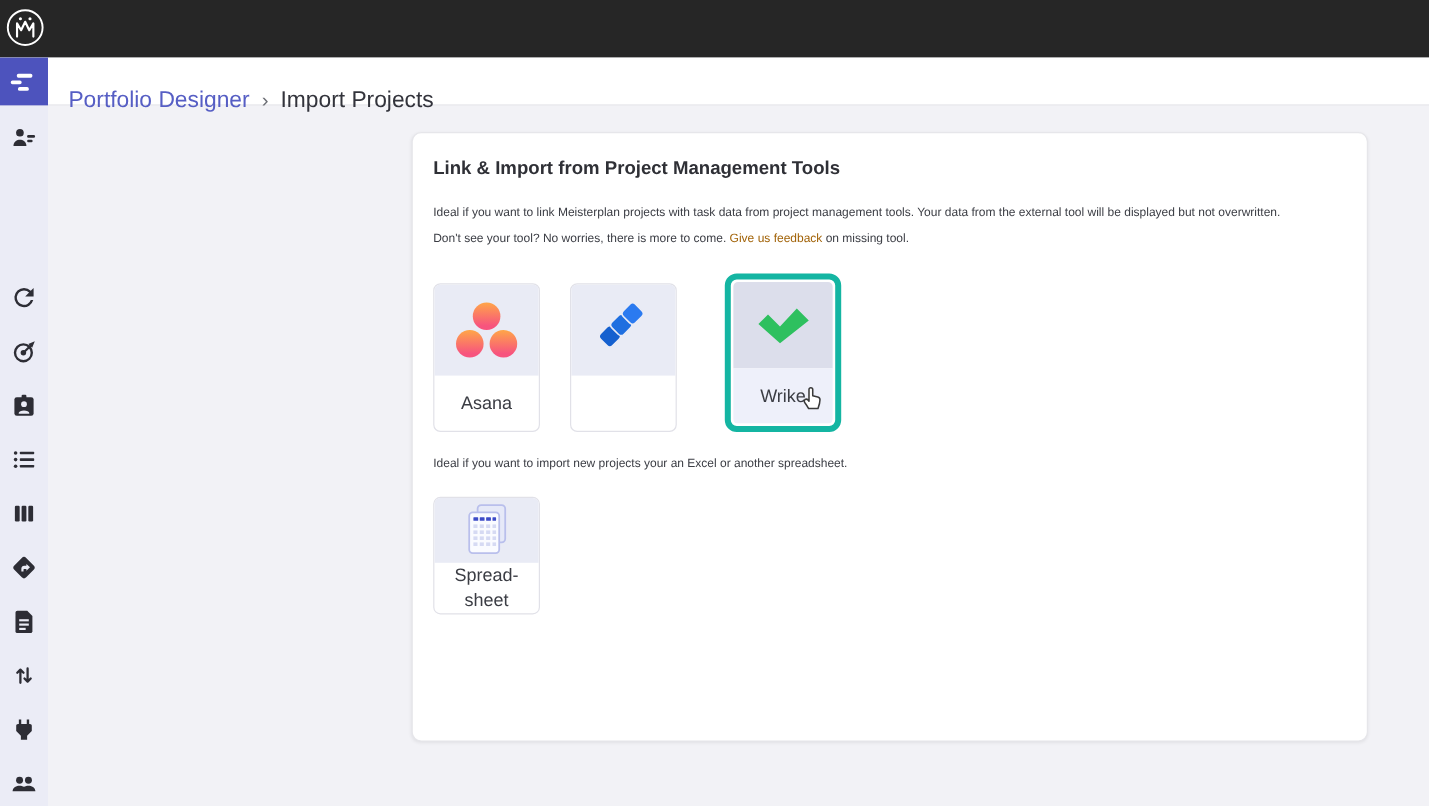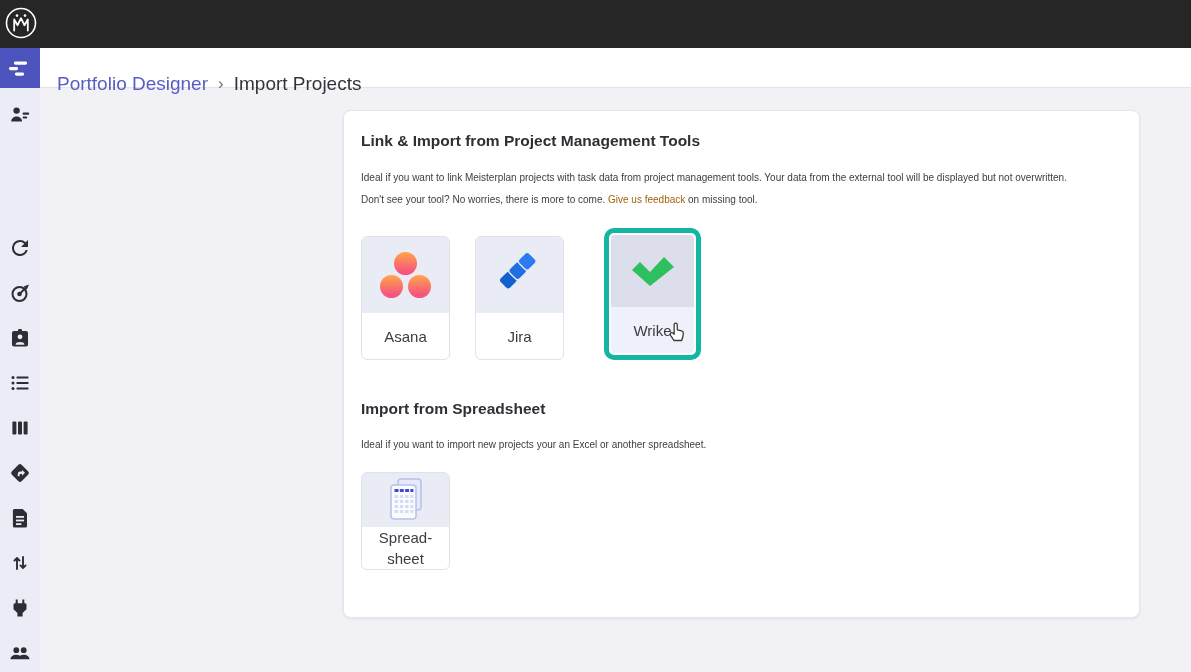--- a/index.html
+++ b/index.html
@@ -230,42 +230,40 @@
       </div>
 
       <div class="tool-card">
         <div class="tool-icon-area">
           <svg width="46" height="48" viewBox="0 0 46 48">
             <rect x="4" y="22" width="14.5" height="14.5" rx="3.5" transform="rotate(45 11.2 29.2)" fill="#1560cf" stroke="#e9ebf5" stroke-width="1.4"></rect>
             <rect x="13.5" y="12.5" width="14.5" height="14.5" rx="3.5" transform="rotate(45 20.7 19.7)" fill="#1f6fe0" stroke="#e9ebf5" stroke-width="1.4"></rect>
             <rect x="23" y="3" width="14.5" height="14.5" rx="3.5" transform="rotate(45 30.2 10.2)" fill="#2b7af0" stroke="#e9ebf5" stroke-width="1.4"></rect>
           </svg>
         </div>
-        <div class="tool-label-area">Jira</div>
       </div>
 
       <div class="wrike-outer">
         <div class="tool-card">
           <div class="tool-icon-area">
             <svg width="48" height="36" viewBox="0 0 48 36">
               <polygon points="3,17 11,9 21,19 35,4 45,14 21,33" fill="#2ec05f"></polygon>
             </svg>
           </div>
           <div class="tool-label-area">
             <span>Wrike</span>
             <svg class="cursor-icon" viewBox="0 0 24 27">
               <path d="M8.6 25.5c-.9-1.7-2.5-4.1-3.6-5.6-.9-1.3-.2-3 1.4-3 .6 0 1.2.3 1.6.8l.9 1.1V8.2c0-.9.7-1.7 1.7-1.7s1.7.8 1.7 1.7v5.6l4.6 1.1c1.2.3 2 1.4 2 2.6 0 2.2-.8 5.2-1.8 8z" fill="#ffffff" stroke="#3a3a3a" stroke-width="1.4" stroke-linejoin="round"></path>
             </svg>
           </div>
         </div>
       </div>
 
     </div>
 
-    <h2 class="section-title sheet-title">Import from Spreadsheet</h2>
 
     <p class="desc" style="margin-top:16px">Ideal if you want to import new projects your an Excel or another spreadsheet.</p>
 
     <div class="tools-row" style="margin-top:0">
       <div class="tool-card sheet-card" style="margin-top:16px">
         <div class="tool-icon-area">
           <svg width="40" height="46" viewBox="0 0 40 46">
             <rect x="12" y="2" width="23" height="31" rx="3" fill="#e6e9f8" stroke="#b9bfec" stroke-width="1.5"></rect>
             <rect x="5" y="8" width="25" height="34" rx="3" fill="#fafbff" stroke="#b9bfec" stroke-width="1.5"></rect>
             <g fill="#3d4bc7">

